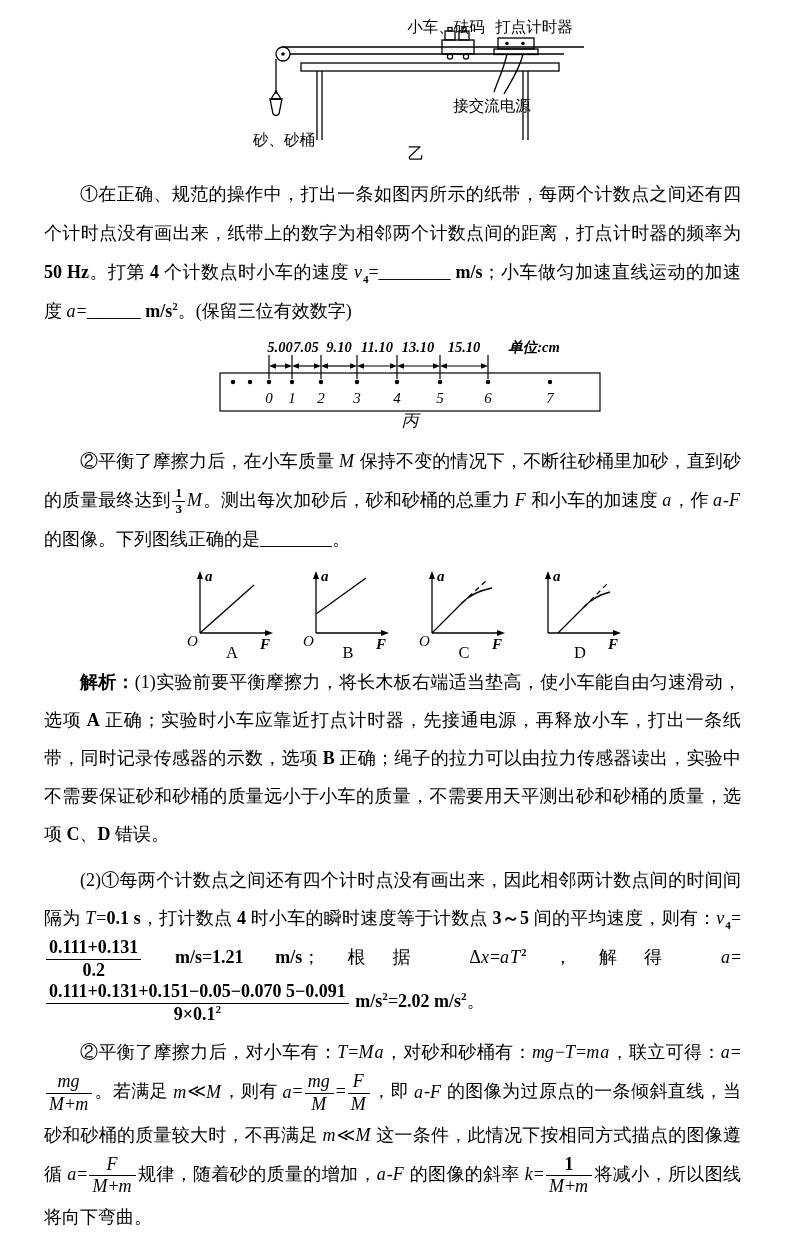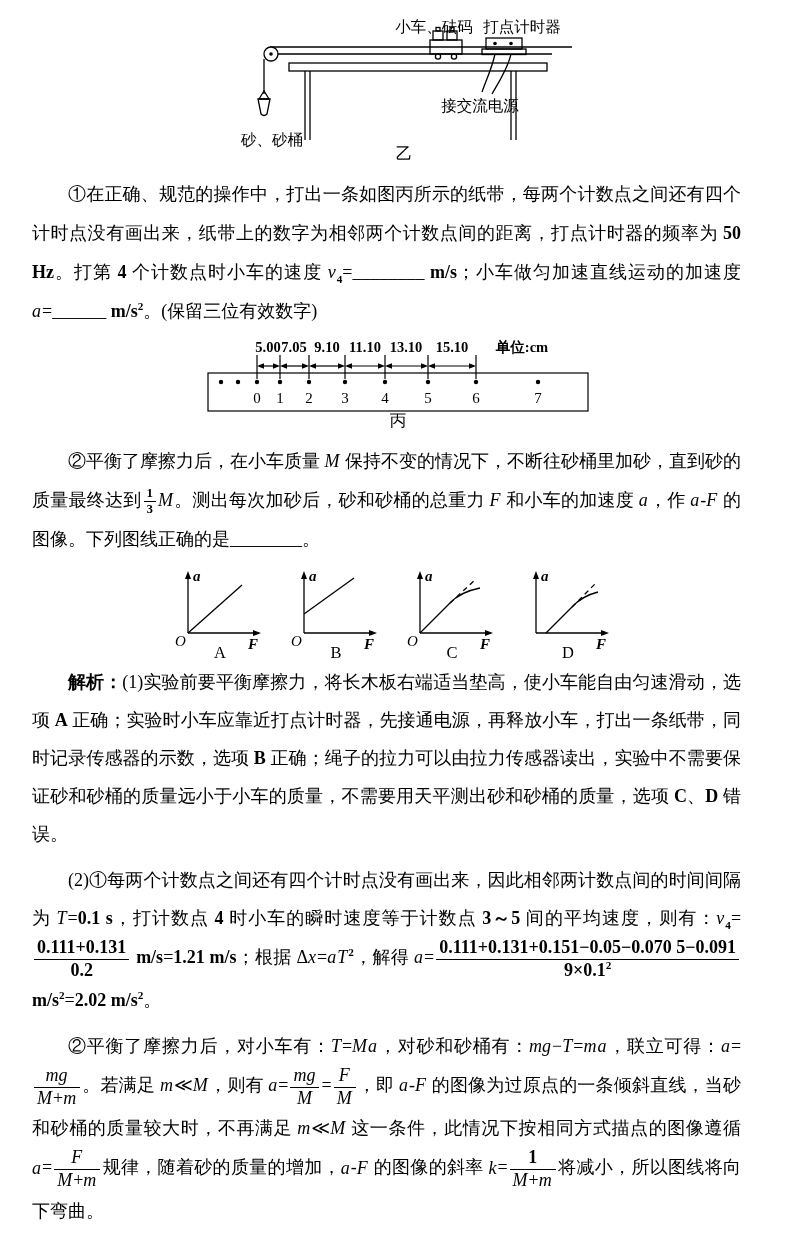--- a/index.html
+++ b/index.html
@@ -1,34 +1,34 @@
 <!DOCTYPE html>
 <html><head>
 <meta charset="utf-8">
 <style>
   html,body{margin:0;padding:0;background:#fff;}
   body{
     width:789px;height:1260px;overflow:hidden;
     font-family:"Liberation Serif","DejaVu Serif",serif;
     color:#000;font-size:18px;
   }
-  .page{padding:2px 40px 0 24px;}
+  .page{padding:2px 40px 0 36px;}
   .para{margin:8px;text-indent:2em;text-align:justify;line-height:39px;}
   .para.tight{line-height:38px;}
   .it{font-style:italic;padding-right:1px;}
   .bd{font-weight:bold;}
   sub,sup{font-size:0.62em;line-height:1;}
   sub.bd,sup.bd{font-weight:bold;}
   .frac{display:inline-block;vertical-align:middle;text-align:center;line-height:1.2;margin:0 2px;text-indent:0;}
   .frac .fn{display:block;border-bottom:1.5px solid #000;padding:0 3px;}
   .frac .fd{display:block;padding:0 3px;}
   .frac.small{font-size:0.72em;line-height:1.15;}
   figure{margin:0;padding:0;}
   .fig-apparatus{margin:2px 0 2px 210px;}
-  .fig-tape{margin:4px 0 2px 168px;}
+  .fig-tape{margin:4px 0 2px 168px;font-style:italic;}
   .graphs{display:flex;gap:12px;margin:6px 0 2px 146px;}
   svg text{font-family:"Liberation Serif","DejaVu Serif",serif;}
   svg .lbl{font-size:15.5px;}
   svg .cap{font-size:16.5px;}
   svg .axis{font-size:15px;font-style:italic;font-weight:bold;}
   svg .org{font-size:15px;font-style:italic;}
   svg .num{font-size:14.5px;font-weight:bold;}
   svg .pt{font-size:15px;}
 </style>
 </head>

